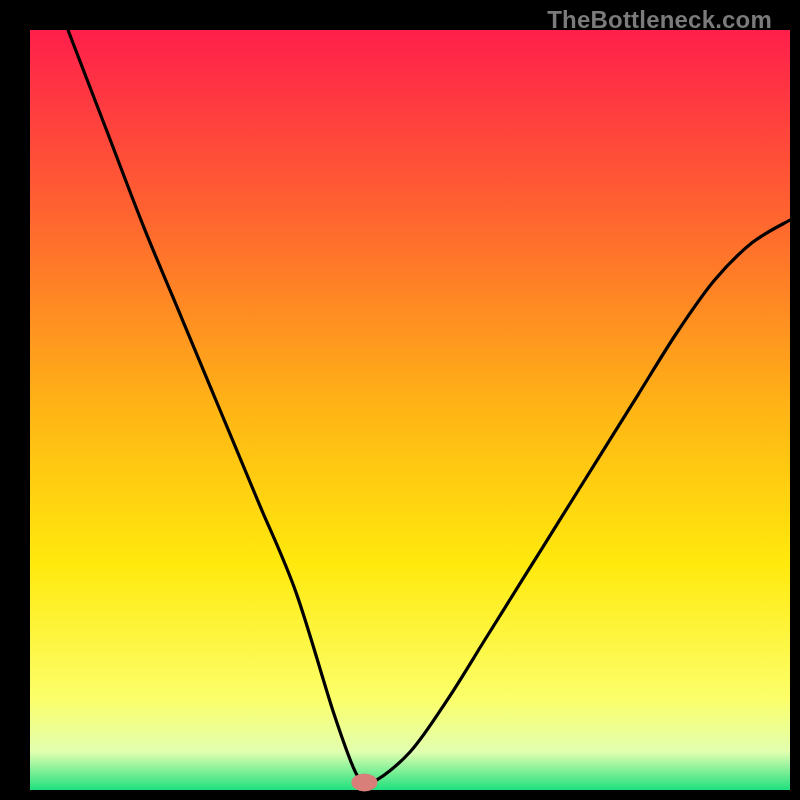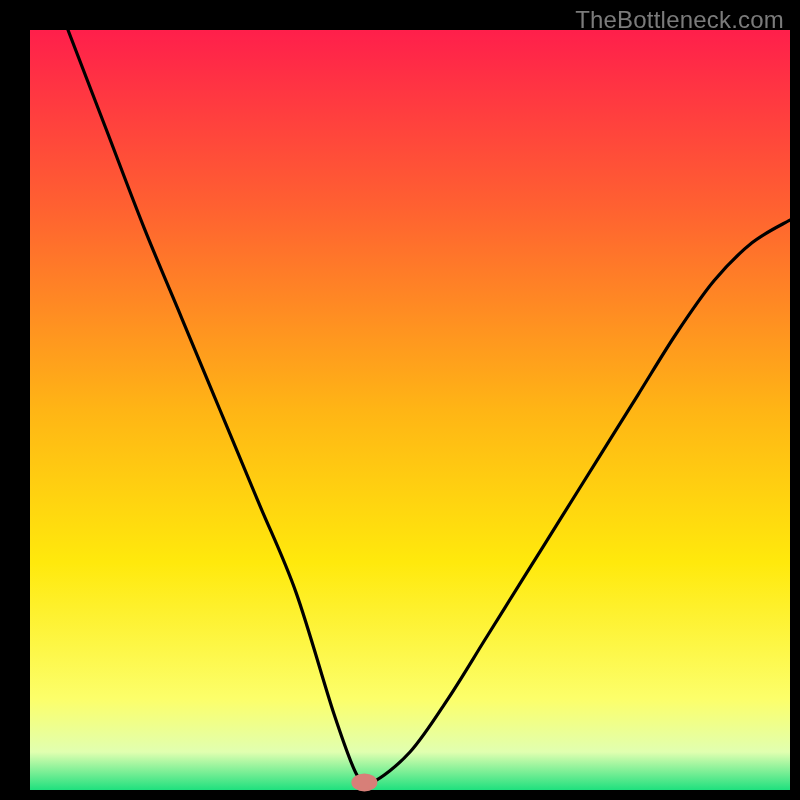--- a/index.html
+++ b/index.html
@@ -13,24 +13,24 @@
   }
   .wrap {
     position: relative;
     width: 800px;
     height: 800px;
     background: #000;
   }
   .watermark {
     position: absolute;
     top: 6px;
-    right: 16px;
+    right: 28px;
     color: #7b7b7b;
     font-size: 24px;
-    font-weight: 400;
+    font-weight: 700;
     letter-spacing: 0.2px;
     z-index: 5;
   }
   svg.plot {
     position: absolute;
     left: 0;
     top: 0;
     width: 800px;
     height: 800px;
     display: block;

